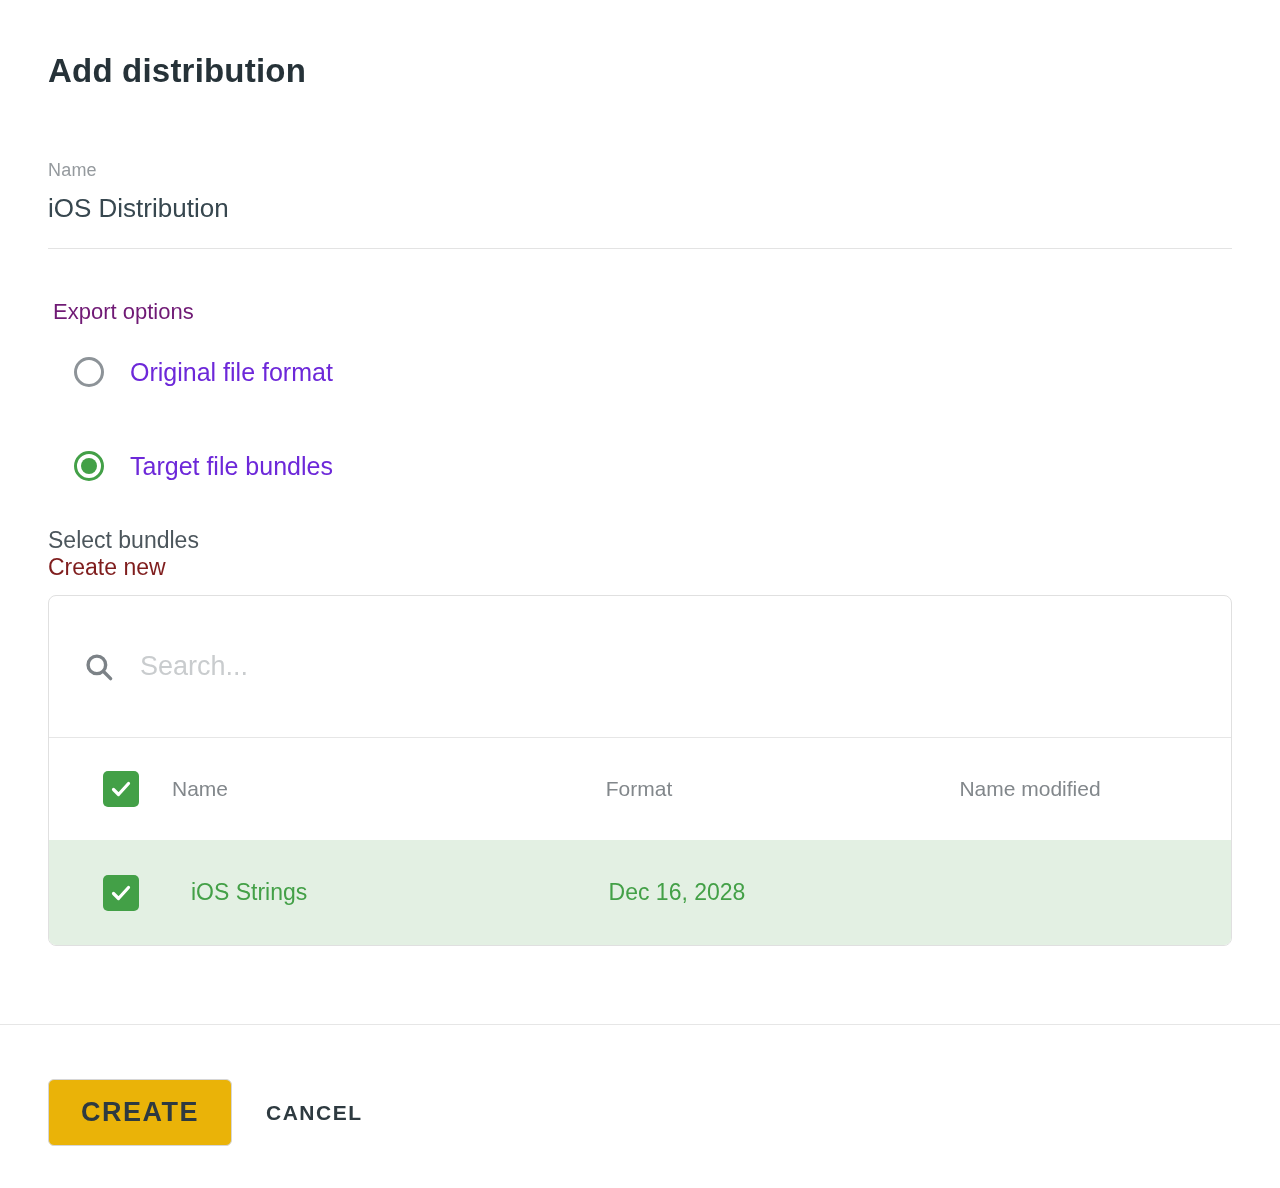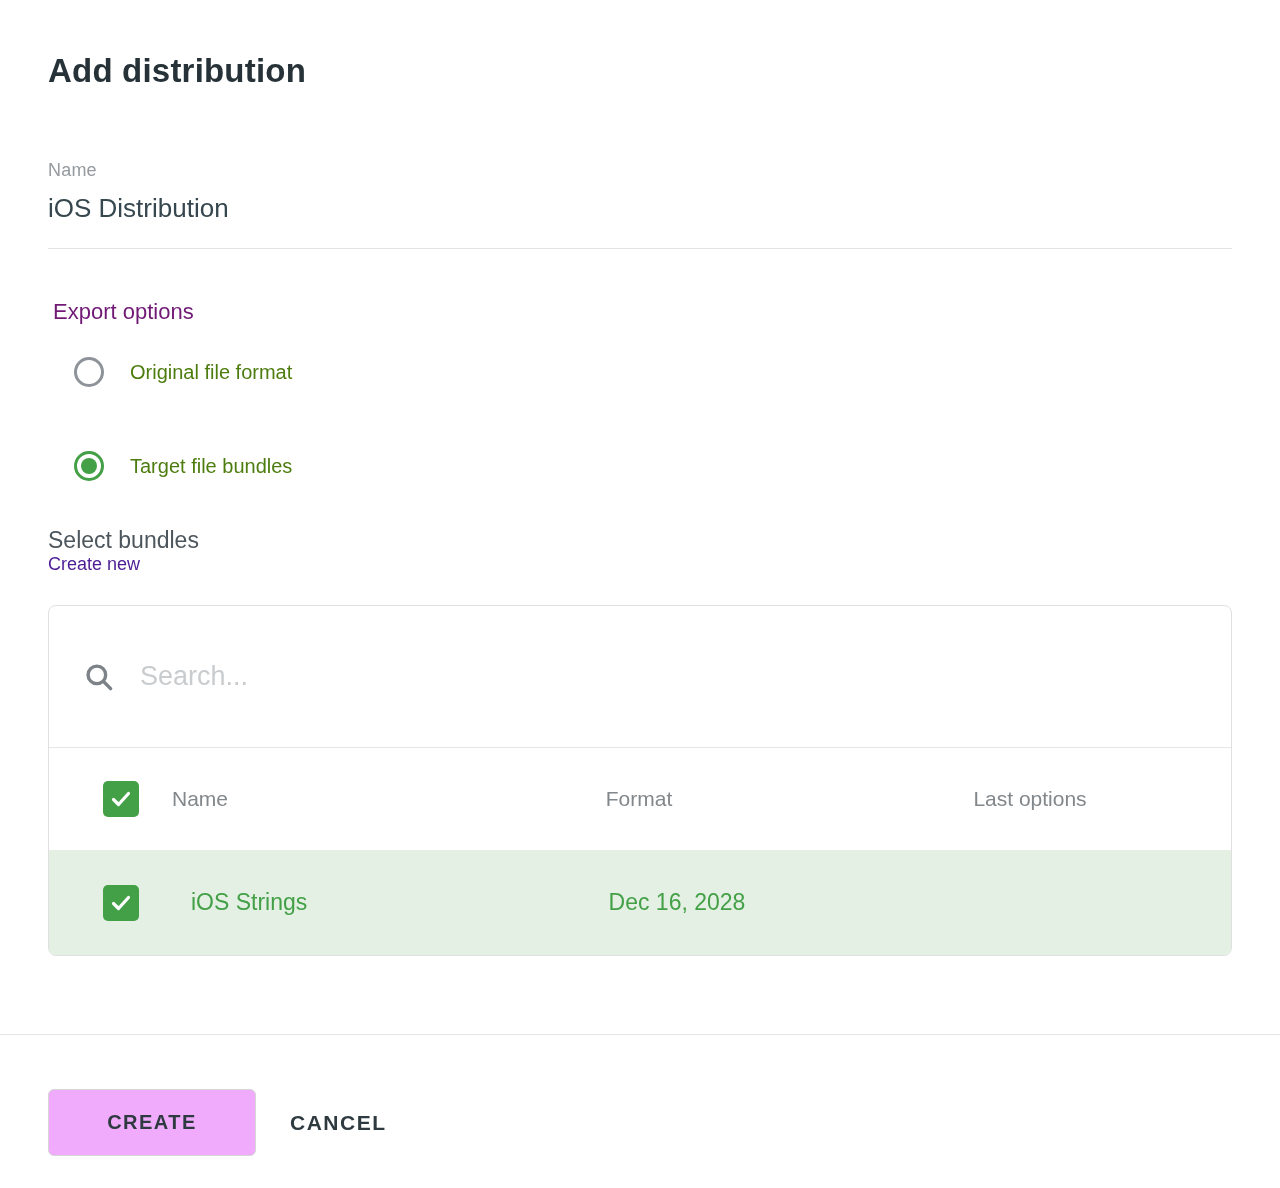--- a/index.html
+++ b/index.html
@@ -71,43 +71,43 @@
   }
   .radio-option.selected .radio-circle { border-color: #43A047; }
   .radio-dot {
     width: 16px; height: 16px;
     border-radius: 50%;
     background: transparent;
   }
   .radio-option.selected .radio-dot { background: #43A047; }
   .radio-label {
     margin-left: 26px;
-    font-size: 20px;
-    color: #4d7c0f;
+    font-size: 25px;
+    color: #6d28d9;
   }
 
   
   .bundles-header {
     margin-top: 46px;
     display: flex;
     justify-content: space-between;
     align-items: baseline;
     flex-direction: column;
   }
   .bundles-label { font-size: 23px; color: #4c565c; }
   .create-new-link {
-    font-size: 18px;
-    color: #4c1d95;
+    font-size: 23px;
+    color: #7f1d1d;
     text-decoration: none;
     cursor: pointer;
   }
 
   
   .bundle-box {
-    margin-top: 30px;
+    margin-top: 14px;
     border: 1px solid #e0e0e0;
     border-radius: 8px;
     overflow: hidden;
     background: #fff;
   }
   .search-row {
     height: 142px;
     display: flex;
     align-items: center;
     padding-left: 33px;
@@ -158,27 +158,27 @@
     border-top: 1px solid #e6e6e6;
     width: 100%;
   }
   .footer-actions {
     display: flex;
     align-items: center;
     margin-top: 54px;
     padding: 0 48px;
   }
   .create-button {
-    width: 208px;
+    width: 184px;
     height: 67px;
-    background: #f0abfc;
+    background: #eab308;
     border: 1px solid #d6d6d6;
     border-radius: 6px;
     font-family: "Liberation Sans", "DejaVu Sans", sans-serif;
-    font-size: 20px;
+    font-size: 27px;
     font-weight: 700;
     letter-spacing: 1.5px;
     color: #2e3a40;
     cursor: pointer;
   }
   .cancel-button {
     margin-left: 34px;
     background: transparent;
     border: none;
     font-family: "Liberation Sans", "DejaVu Sans", sans-serif;
@@ -237,21 +237,21 @@
       <div class="bundle-row header">
         <div>
           <span class="checkbox">
             <svg viewBox="0 0 24 24" fill="none" stroke="#ffffff" stroke-width="3.2" stroke-linecap="round" stroke-linejoin="round">
               <polyline points="4.5,12.5 9.5,17.5 19.5,6.5"></polyline>
             </svg>
           </span>
         </div>
         <div class="col-name">Name</div>
         <div class="col-center">Format</div>
-        <div class="col-center">Last options</div>
+        <div class="col-center">Name modified</div>
       </div>
 
       <div class="bundle-row data">
         <div>
           <span class="checkbox">
             <svg viewBox="0 0 24 24" fill="none" stroke="#ffffff" stroke-width="3.2" stroke-linecap="round" stroke-linejoin="round">
               <polyline points="4.5,12.5 9.5,17.5 19.5,6.5"></polyline>
             </svg>
           </span>
         </div>

